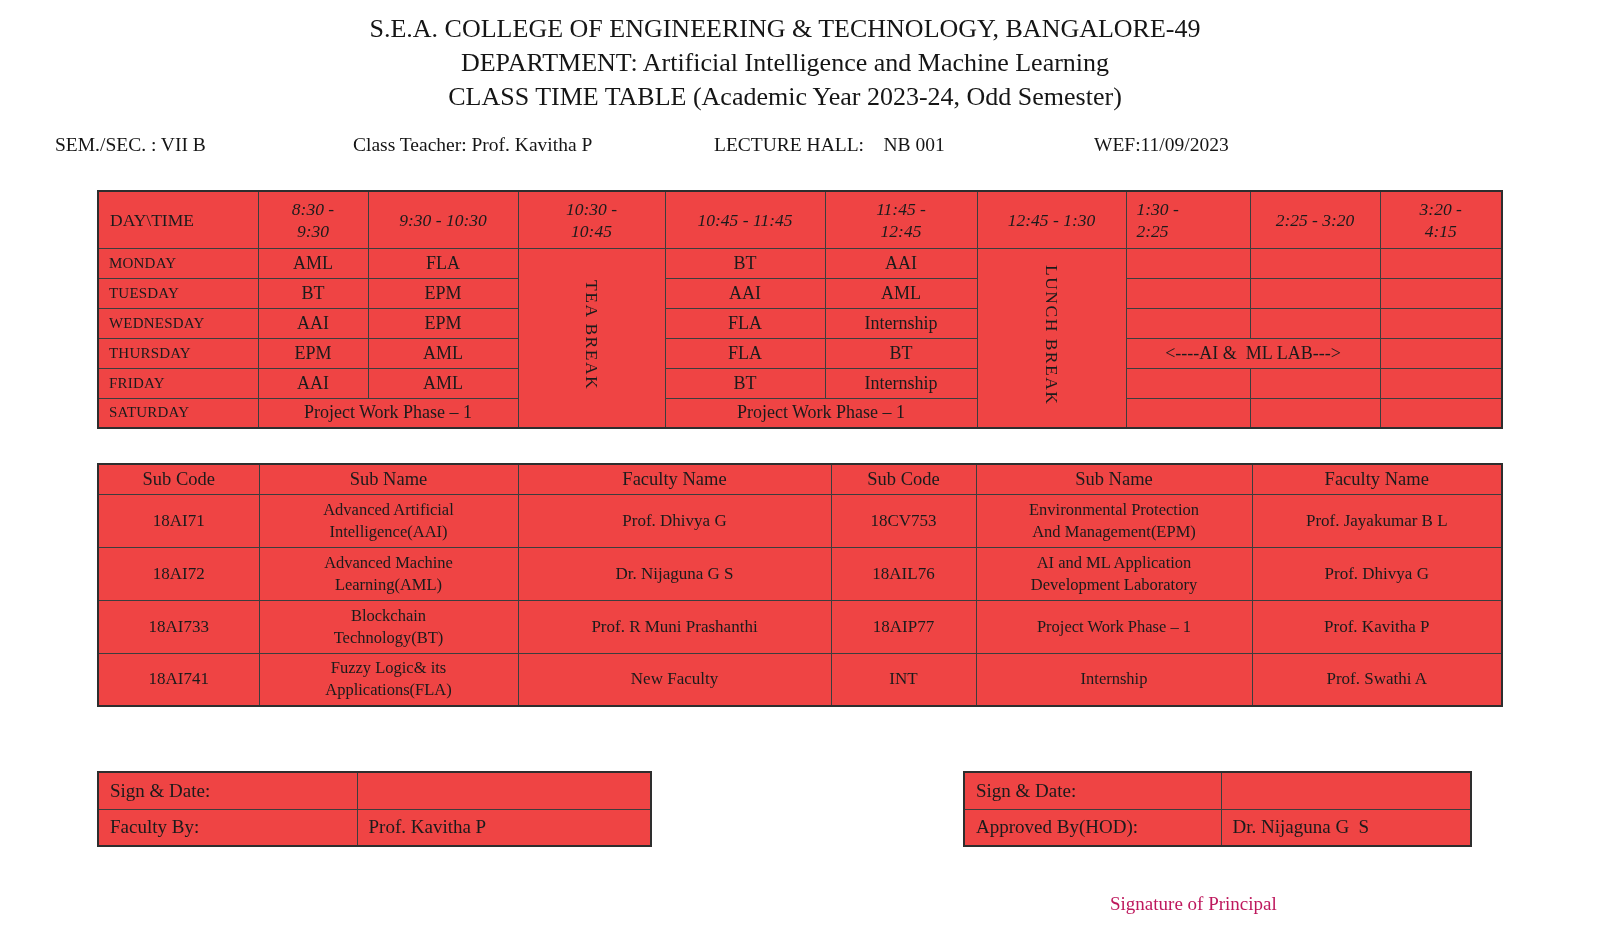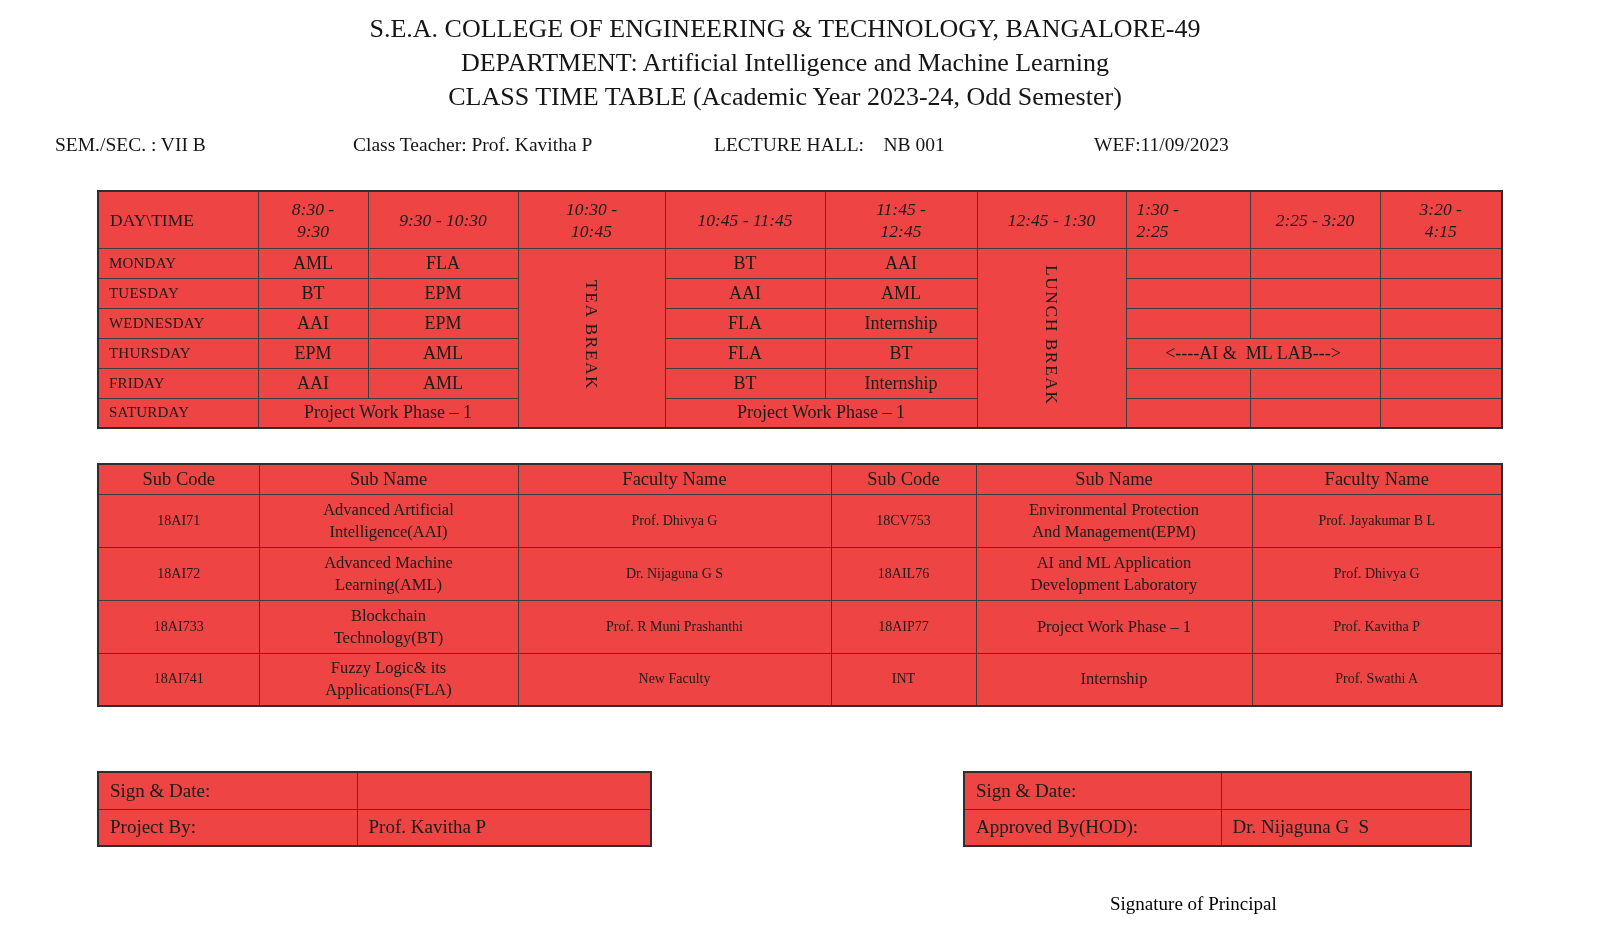--- a/index.html
+++ b/index.html
@@ -92,21 +92,21 @@
     height: 30px;
     font-weight: normal;
     font-size: 18.5px;
     text-align: center;
     vertical-align: middle;
   }
   .subjects td {
     height: 53px;
     text-align: center;
     vertical-align: middle;
-    font-size: 14px;
+    font-size: 17px;
     line-height: 22px;
   }
   .subjects td.subname { font-size: 16.5px; padding: 0 42px; }
 
   
   .sign-table { position: absolute; border: 2px solid #2e2e2e; }
   .sign-left  { left: 97px;  top: 771px; width: 553px; }
   .sign-right { left: 963px; top: 771px; width: 507px; }
   .sign-table td {
     height: 37px;
@@ -114,21 +114,21 @@
     text-align: left;
     vertical-align: middle;
     padding-left: 11px;
   }
 
   
   .principal {
     position: absolute;
     left: 1110px; top: 893px;
     font-size: 19px;
-    color: #000000;
+    color: #be185d;
   }
 </style>
 </head>
 <body>
 
 <div class="page">
 
   <div class="title-block">
     <div>S.E.A. COLLEGE OF ENGINEERING &amp; TECHNOLOGY, BANGALORE-49</div>
     <div>DEPARTMENT: Artificial Intelligence and Machine Learning</div>
@@ -296,21 +296,21 @@
     <colgroup>
         <col style="width:259px">
         <col style="width:294px">
       </colgroup>
     <tbody>
         <tr>
       <td>Sign &amp; Date:</td>
       <td></td>
     </tr>
     <tr>
-      <td>Project By:</td>
+      <td>Faculty By:</td>
       <td>Prof. Kavitha P</td>
     </tr>
   </tbody>
     </table>
 
   <table class="sign-table sign-right">
     <colgroup>
         <col style="width:257px">
         <col style="width:250px">
       </colgroup>

